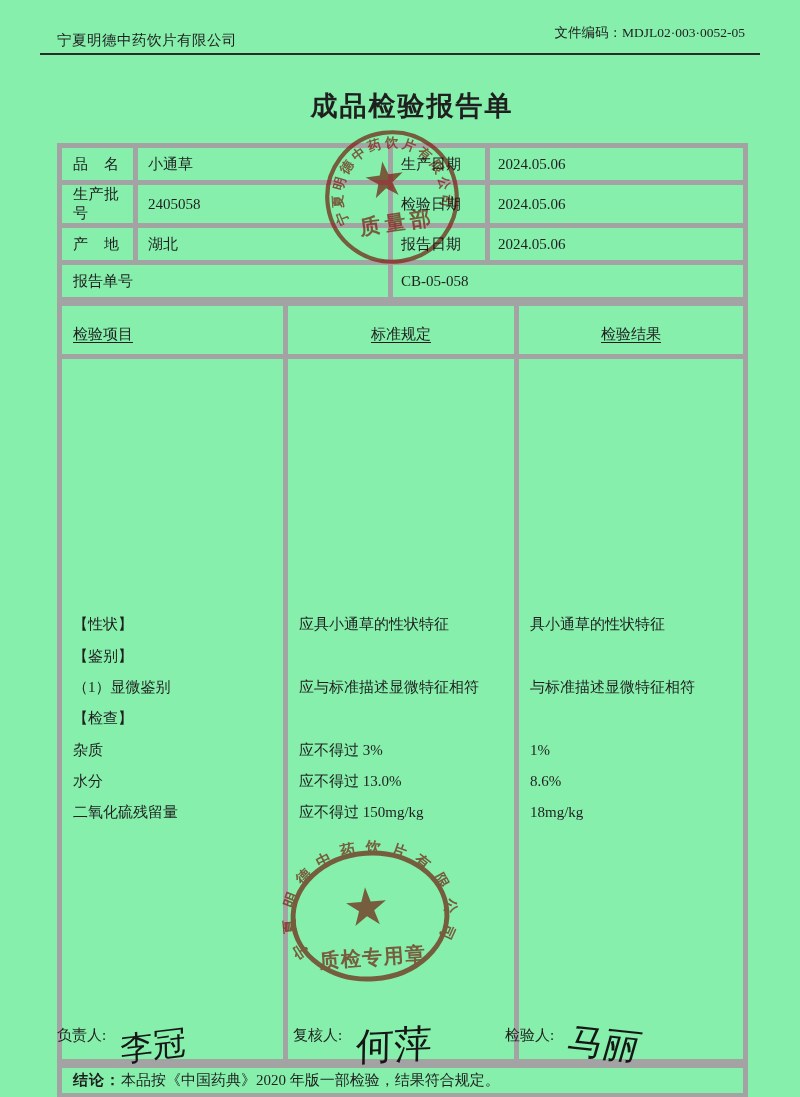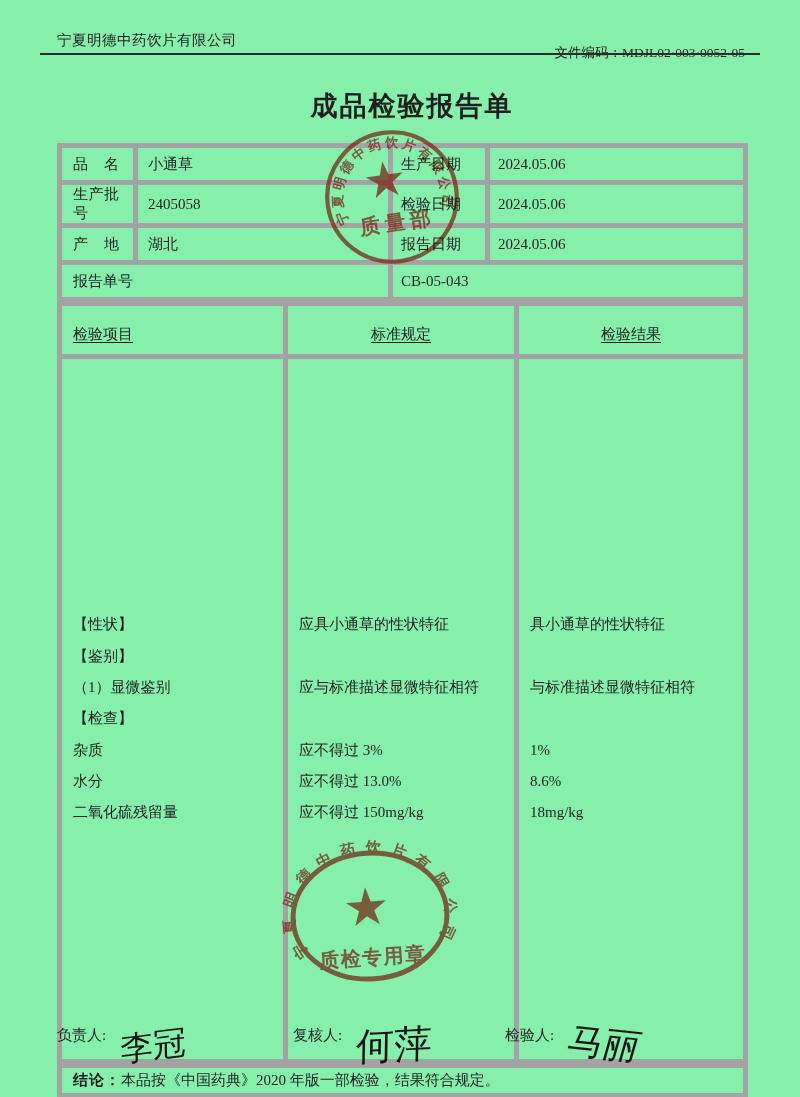--- a/index.html
+++ b/index.html
@@ -3,21 +3,21 @@
 <meta charset="utf-8">
 <style>
   html,body { margin:0; padding:0; background:#ffffff; }
   .page {
     position:relative; width:800px; height:1097px; background:#86efac;
     font-family:"Liberation Serif","DejaVu Serif",serif; color:#1f1f1f;
     overflow:hidden;
   }
   
   .hdr-company { position:absolute; left:57px; top:31px; font-size:14.5px; letter-spacing:.5px; }
-  .hdr-code    { position:absolute; right:55px; top:44px; font-size:13.5px; }
+  .hdr-code    { position:absolute; right:55px; top:24px; font-size:13.5px; }
   .hdr-rule    { position:absolute; left:40px; top:53px; width:720px; height:0;
                  border-top:2px solid #2b2b2b; }
   
   .doc-title { position:absolute; left:12px; top:88px; width:800px; text-align:center;
                font-size:27px; font-weight:bold; letter-spacing:2px; }
   
   .doc-table { position:absolute; left:57px; top:144px; width:686px; }
   table.tbl { border-collapse:collapse; table-layout:fixed; width:686px; margin-top:-1px; }
   table.tbl td { border:5px solid #a3a3a3; font-size:15px; padding:0; vertical-align:middle; }
   .info td { height:32px; }
@@ -92,21 +92,21 @@
         <td class="val2">2024.05.06</td>
       </tr>
       <tr>
         <td class="lbl">产地</td>
         <td class="val">湖北</td>
         <td class="lbl2">报告日期</td>
         <td class="val2">2024.05.06</td>
       </tr>
       <tr>
         <td class="lblspan" colspan="2">报告单号</td>
-        <td class="val2" colspan="2">CB-05-043</td>
+        <td class="val2" colspan="2">CB-05-058</td>
       </tr>
     </tbody>
       </table>
 
     <table class="tbl insp">
       <colgroup>
           <col style="width:226px">
           <col style="width:231px">
           <col style="width:229px">
         </colgroup>

